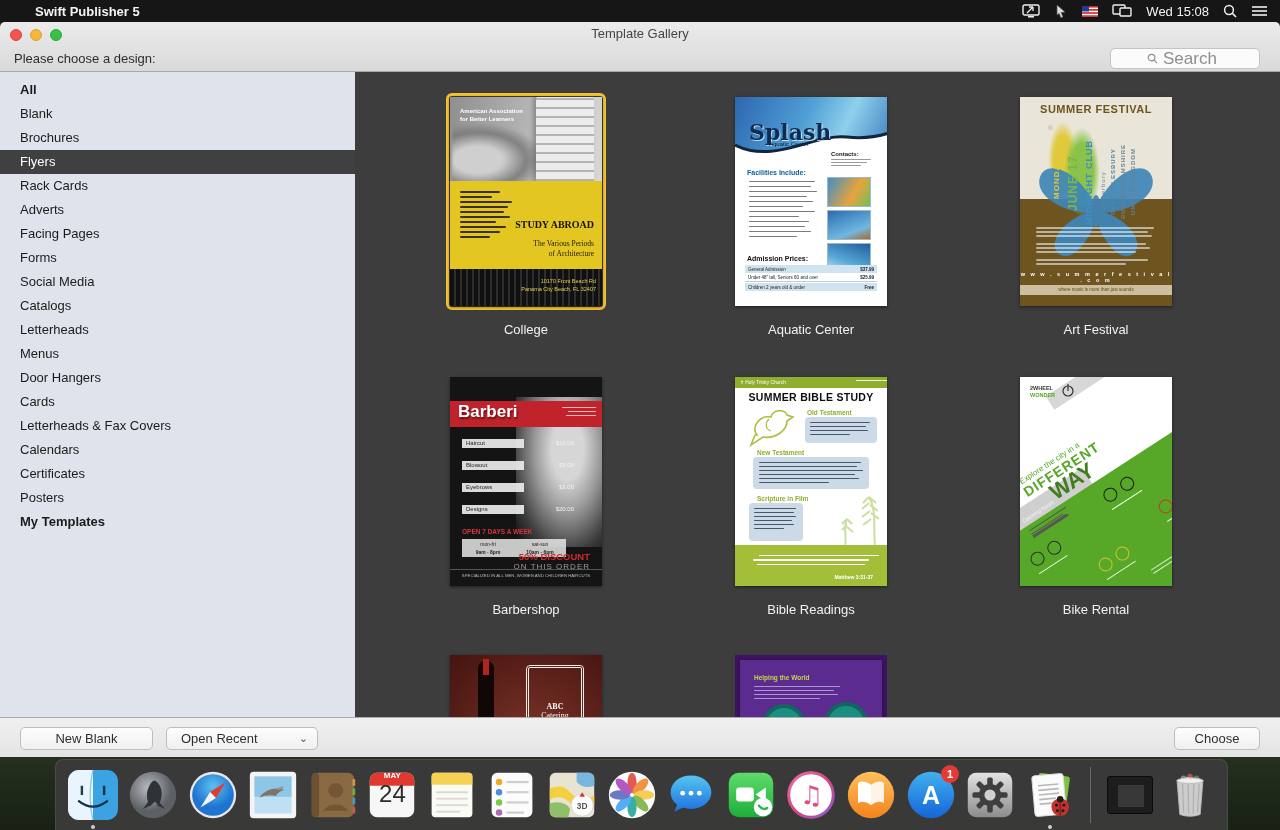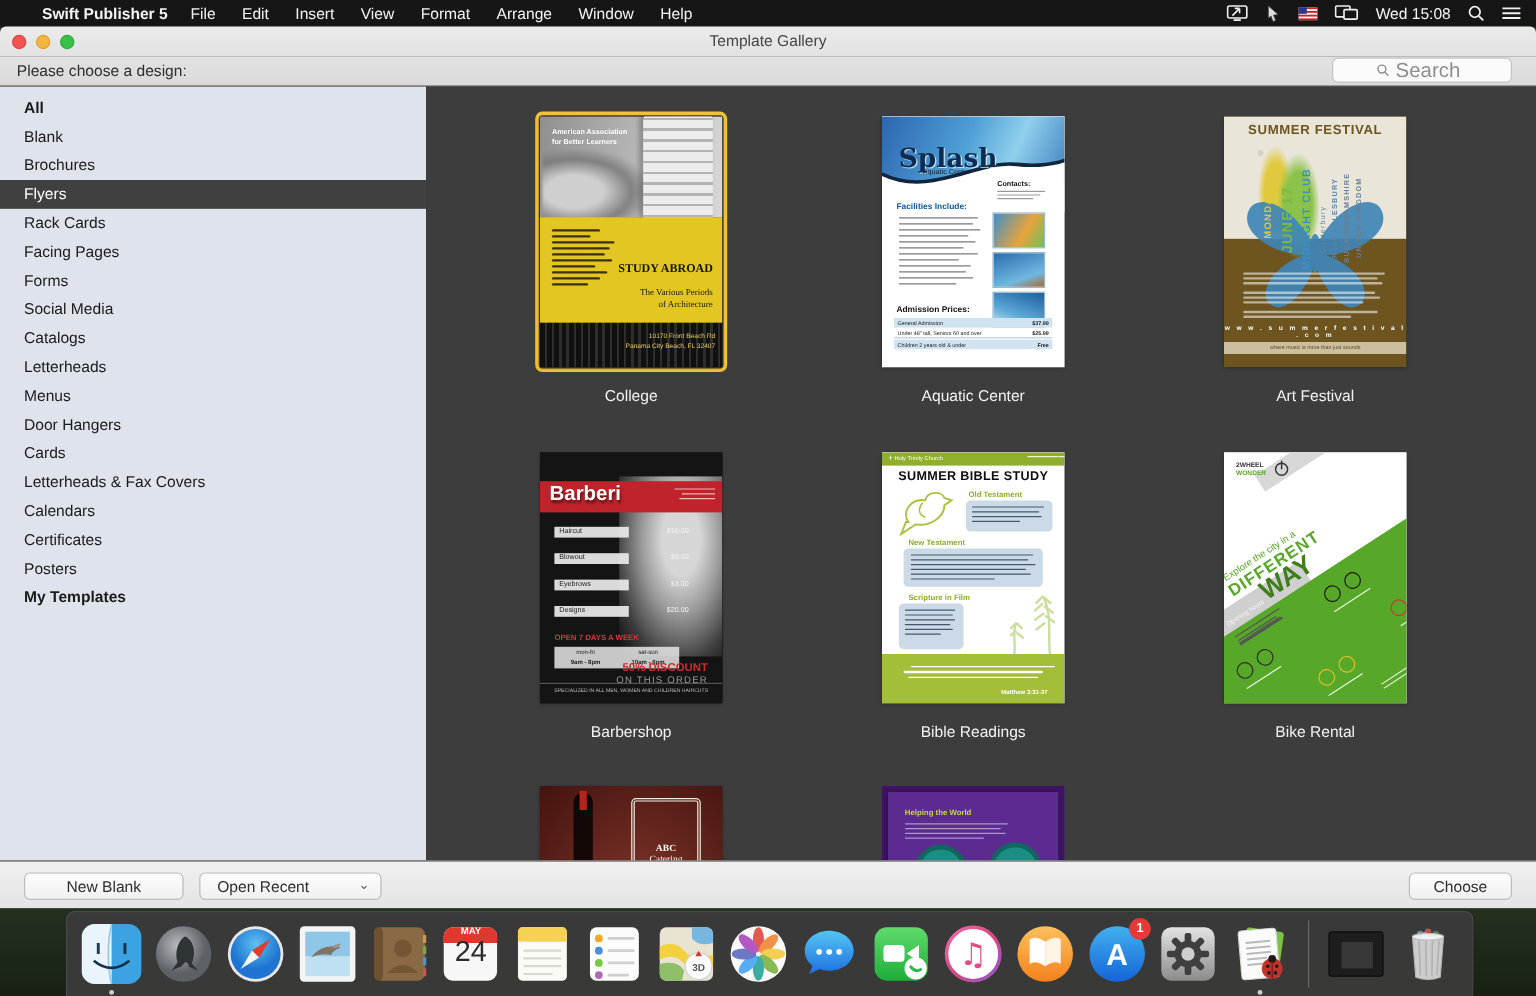--- a/index.html
+++ b/index.html
@@ -152,30 +152,20 @@
   .min-win::after { content:""; position:absolute; left:10px; top:8px; width:26px; height:22px; background:#383838; }
 </style>
 </head>
 <body>
 
 <div id="stage">
 
   <div id="menubar">
     <span class="apple"></span>
     <span class="appname">Swift Publisher 5</span>
-    <div class="menus">
-      <span>File</span>
-      <span>Edit</span>
-      <span>Insert</span>
-      <span>View</span>
-      <span>Format</span>
-      <span>Arrange</span>
-      <span>Window</span>
-      <span>Help</span>
-    </div>
     <div class="right">
       <svg width="18" height="14" viewBox="0 0 18 14">
           <rect x="1" y="1" width="16" height="10" rx="1.5" fill="none" stroke="#f0f0f0" stroke-width="1.4"></rect>
           <path d="M5 9 L11 3 M11 3 h-4 M11 3 v4" stroke="#f0f0f0" stroke-width="1.3" fill="none"></path>
           <rect x="6" y="12" width="6" height="1.5" fill="#f0f0f0"></rect>
         </svg>
       <svg width="14" height="15" viewBox="0 0 14 15">
           <path d="M3 1 L11 8 L7.2 8.6 L9 13 L6.8 13.8 L5.2 9.4 L3 11 Z" fill="#dcdcdc" stroke="#555" stroke-width=".7"></path>
         </svg>
       <svg width="16" height="11" viewBox="0 0 16 11">
@@ -220,20 +210,21 @@
     </div>
   </div>
 
   <div id="content">
     <div id="sidebar">
       <div class="side-item bold">All</div>
       <div class="side-item">Blank</div>
       <div class="side-item">Brochures</div>
       <div class="side-item sel">Flyers</div>
       <div class="side-item">Rack Cards</div>
+      <div class="side-item">Adverts</div>
       <div class="side-item">Facing Pages</div>
       <div class="side-item">Forms</div>
       <div class="side-item">Social Media</div>
       <div class="side-item">Catalogs</div>
       <div class="side-item">Letterheads</div>
       <div class="side-item">Menus</div>
       <div class="side-item">Door Hangers</div>
       <div class="side-item">Cards</div>
       <div class="side-item">Letterheads &amp; Fax Covers</div>
       <div class="side-item">Calendars</div>

